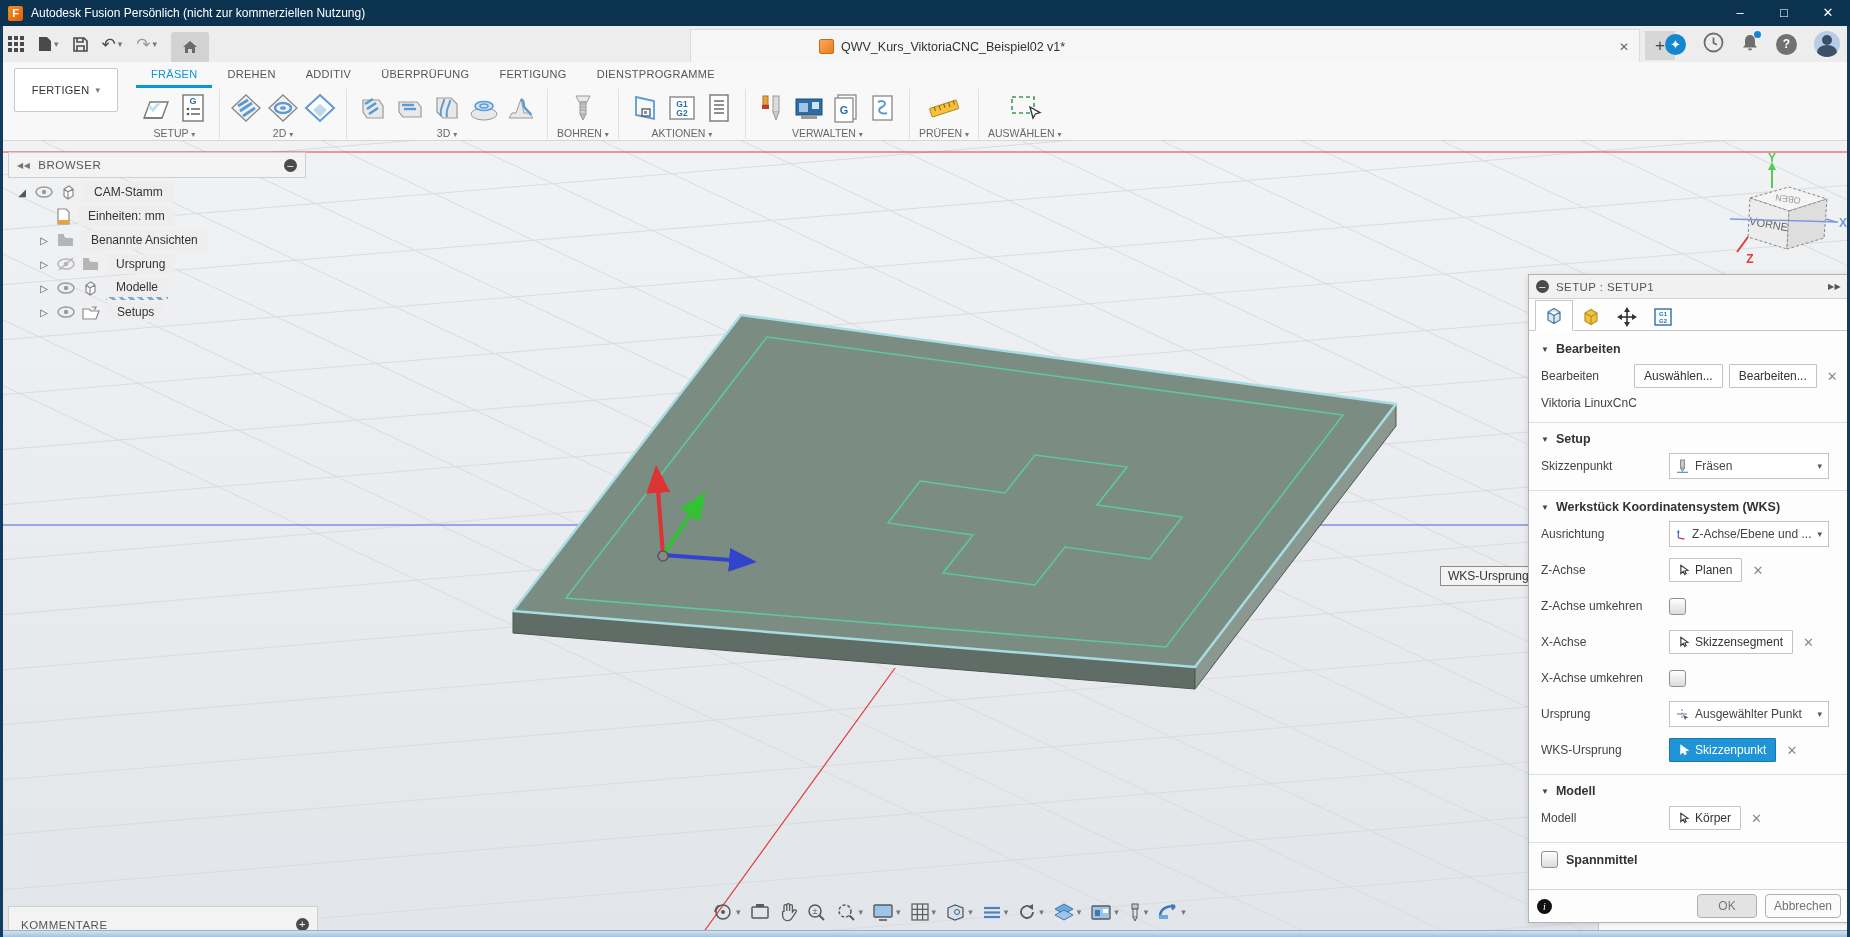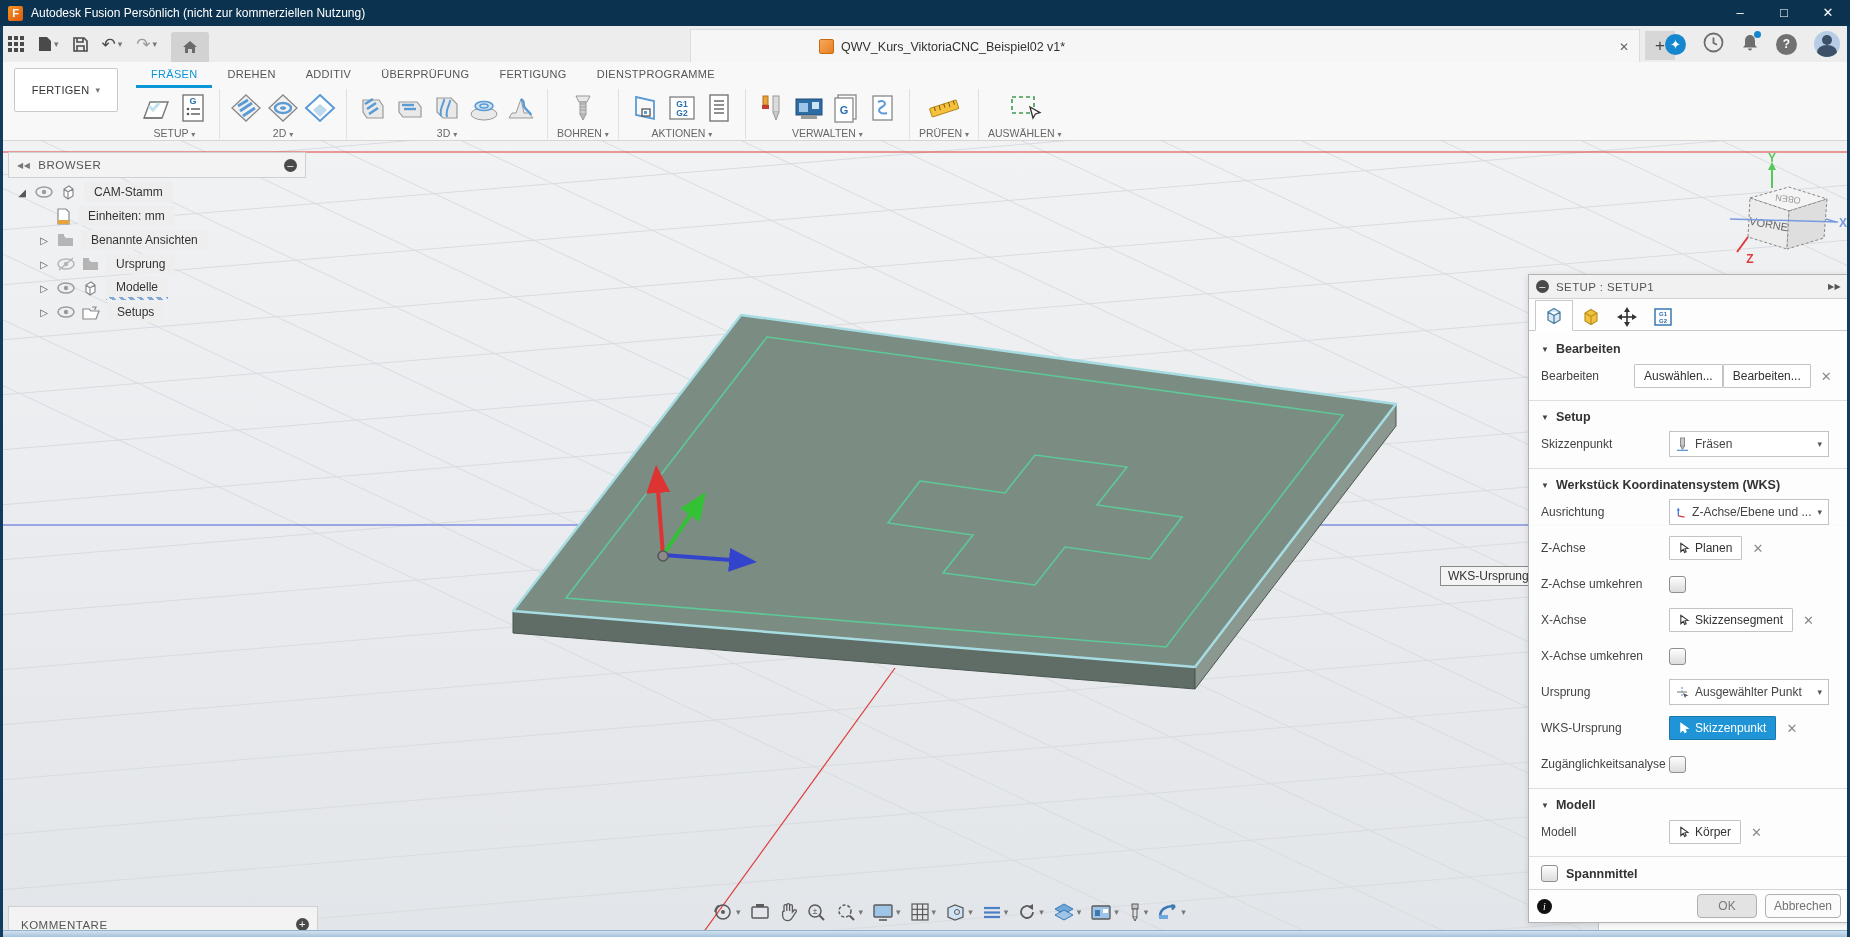--- a/index.html
+++ b/index.html
@@ -665,25 +665,26 @@
 
     <div class="dsect">
       <span class="tri">▼</span>
       <span>Bearbeiten</span>
     </div>
     <div class="drow">
       <span class="dlabel">Bearbeiten</span>
       <span class="selbtn" style="margin-left:-35px;align-items:flex-end;">
           <span>Auswählen...</span>
         </span>
-      <span class="selbtn" style="">
+      <span class="selbtn" style="margin-left:6px;">
           <span>Bearbeiten...</span>
         </span>
       <span class="xbtn">✕</span>
     </div>
+    <div class="machine-name">Viktoria LinuxCnC</div>
     <div class="ddiv"></div>
 
     <div class="dsect">
       <span class="tri">▼</span>
       <span>Setup</span>
     </div>
     <div class="drow">
       <span class="dlabel">Skizzenpunkt</span>
       <span class="dropdown">
         <svg width="13" height="14" viewBox="0 0 13 14">
@@ -756,24 +757,20 @@
     <div class="drow">
       <span class="dlabel">WKS-Ursprung</span>
       <span class="selbtn blue">
         <svg width="11" height="12" viewBox="0 0 12 12">
             <path d="M2,1 L2,10 L4.6,7.6 L6.2,11 L7.8,10.2 L6.4,6.9 L9.8,6.4 Z" fill="#fff" stroke="#fff" stroke-width="1.2"></path>
           </svg>
         <span>Skizzenpunkt</span>
       </span>
       <span class="xbtn">✕</span>
     </div>
-    <div class="drow">
-      <span class="dlabel" style="width:160px;">Zugänglichkeitsanalyse</span>
-      <span class="chk" style="margin-left:-32px;"></span>
-    </div>
     <div class="ddiv"></div>
 
     <div class="dsect">
       <span class="tri">▼</span>
       <span>Modell</span>
     </div>
     <div class="drow">
       <span class="dlabel">Modell</span>
       <span class="selbtn">
         <svg width="11" height="12" viewBox="0 0 12 12">

